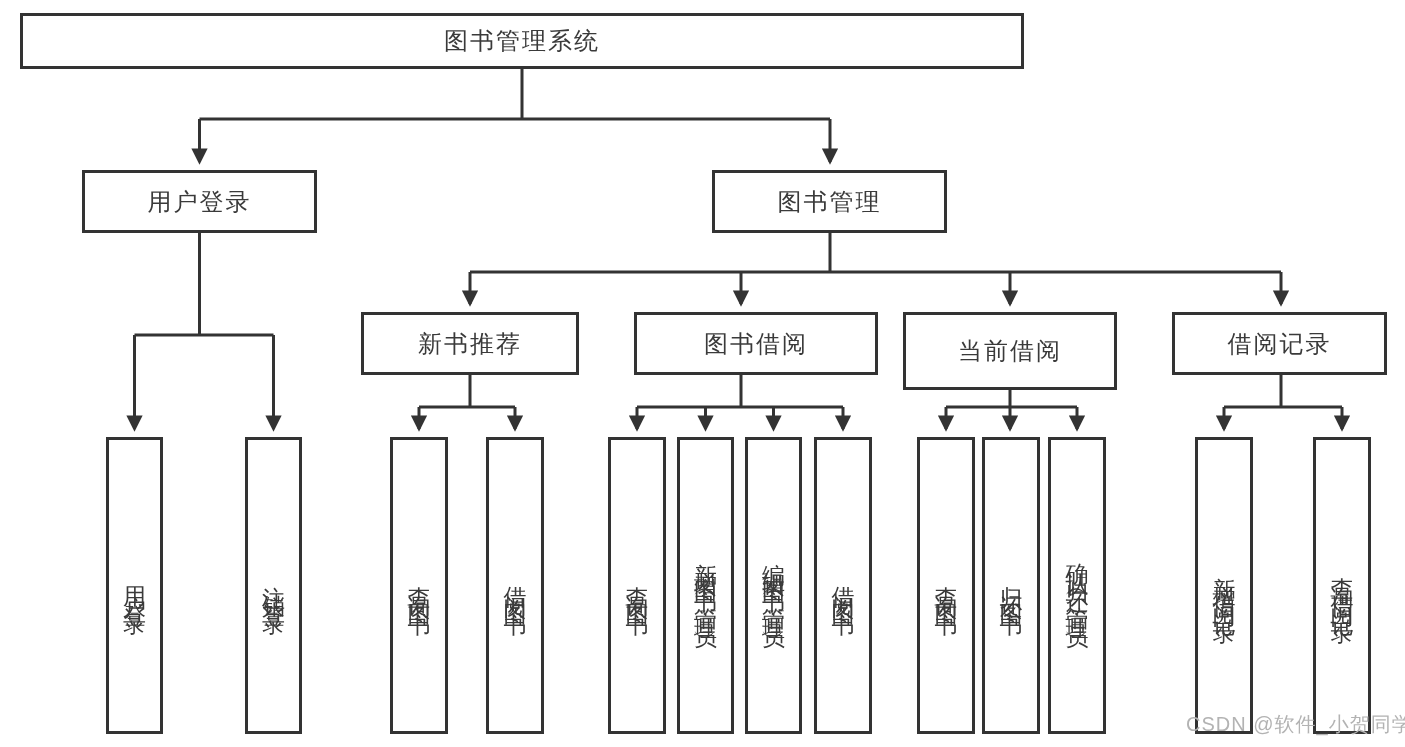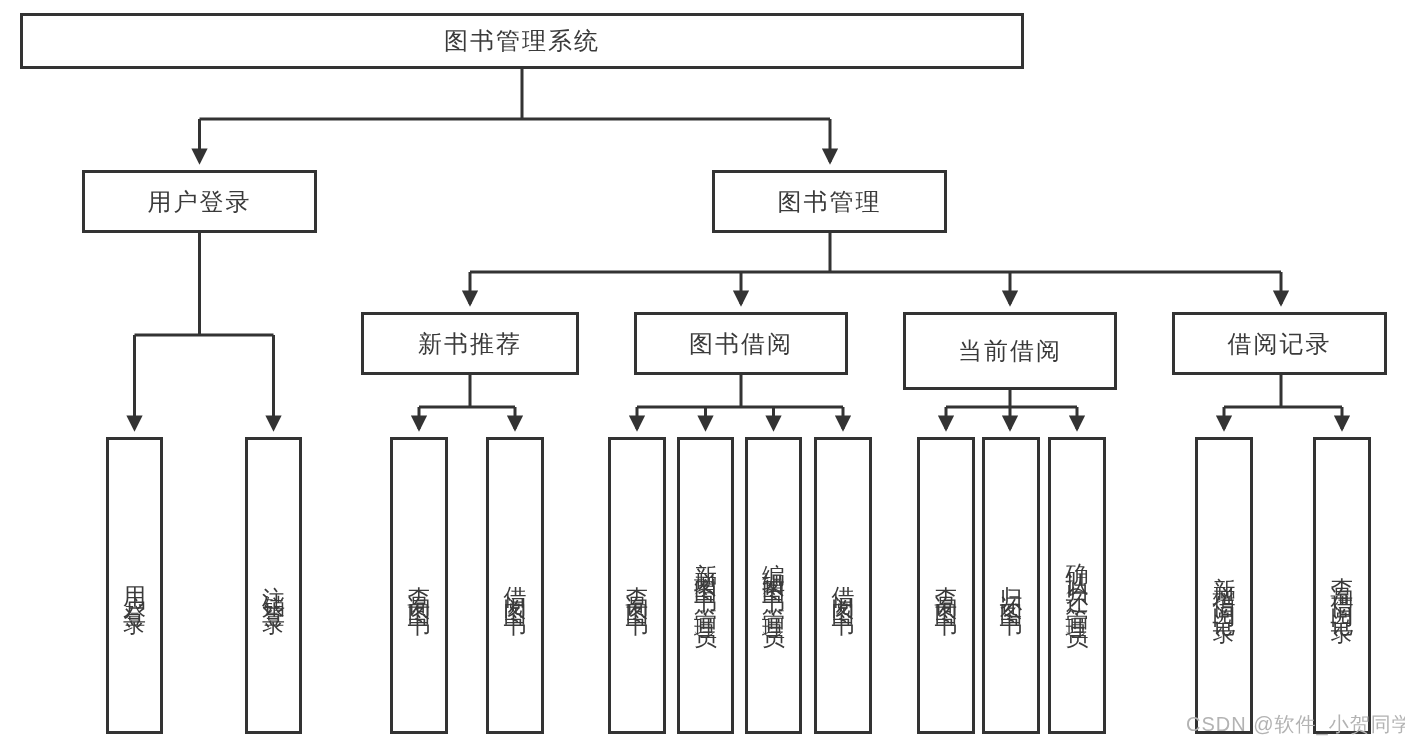--- a/index.html
+++ b/index.html
@@ -102,21 +102,21 @@
   <div class="box h" style="left:82px;top:170px;width:235px;height:63px">
     <span>用户登录</span>
   </div>
   <div class="box h" style="left:712px;top:170px;width:235px;height:63px">
     <span>图书管理</span>
   </div>
 
   <div class="box h" style="left:361px;top:312px;width:218px;height:63px">
     <span>新书推荐</span>
   </div>
-  <div class="box h" style="left:634px;top:312px;width:214px;height:63px">
+  <div class="box h" style="left:634px;top:312px;width:244px;height:63px">
     <span>图书借阅</span>
   </div>
   <div class="box h" style="left:903px;top:312px;width:214px;height:78px">
     <span>当前借阅</span>
   </div>
   <div class="box h" style="left:1172px;top:312px;width:215px;height:63px">
     <span>借阅记录</span>
   </div>
 
   <div class="box v" style="left:106px;top:437px;width:57px;height:297px">

